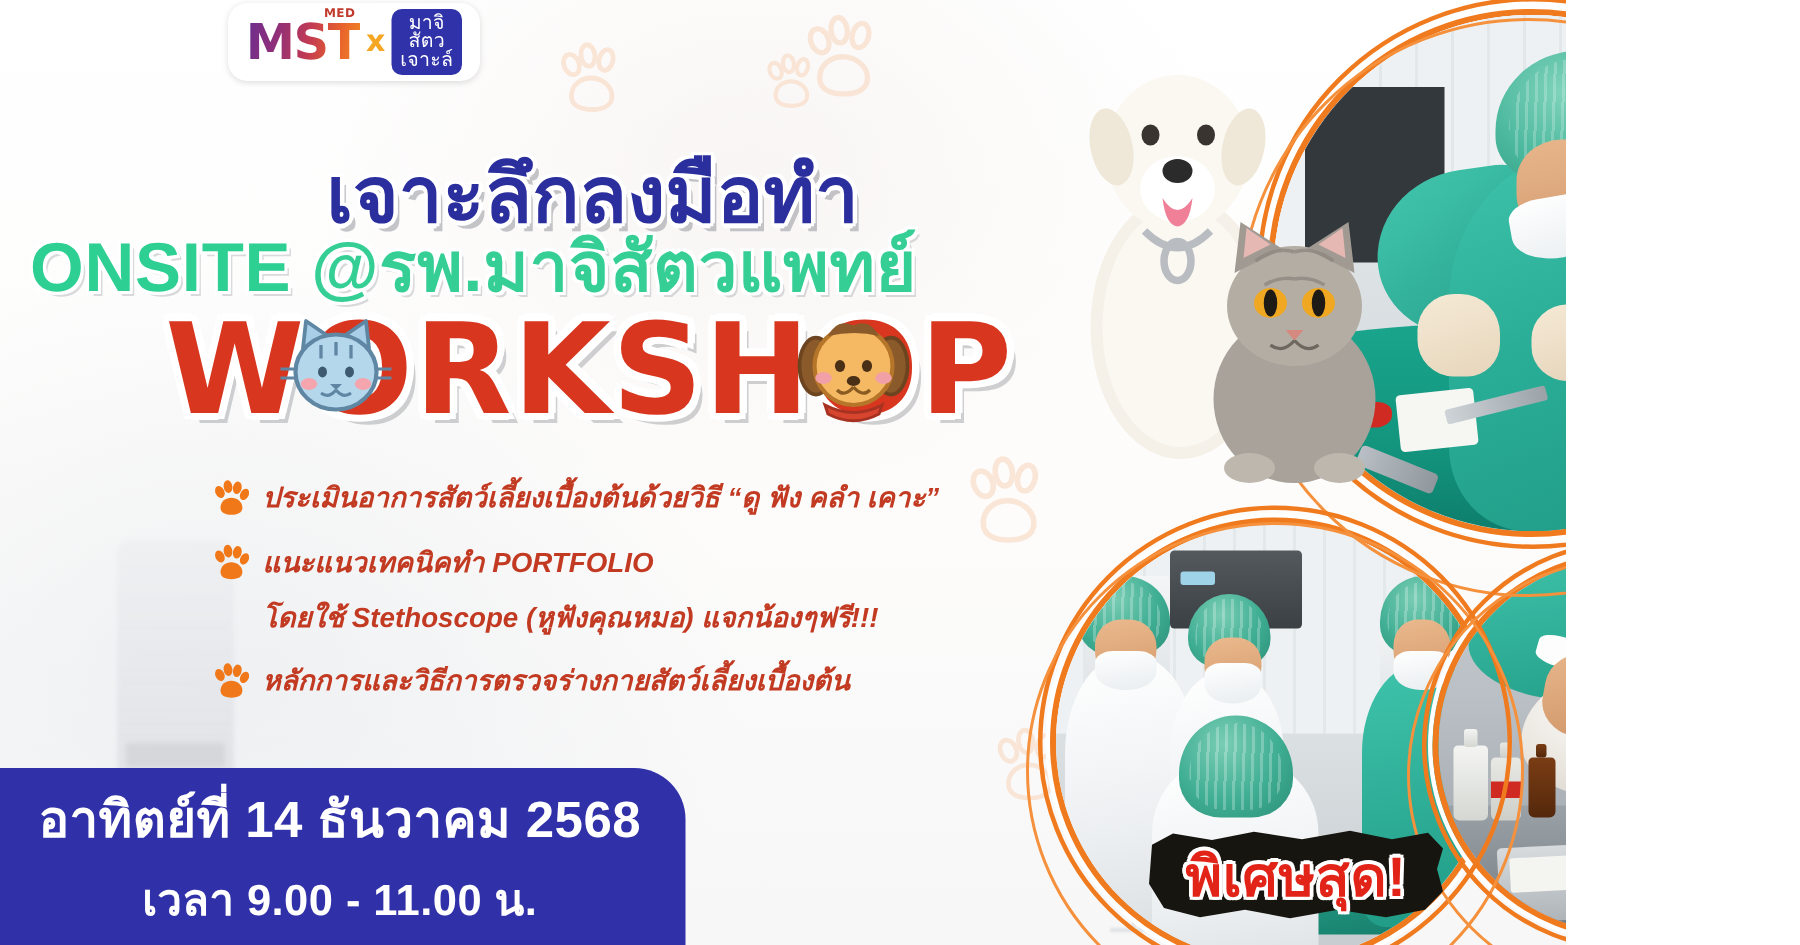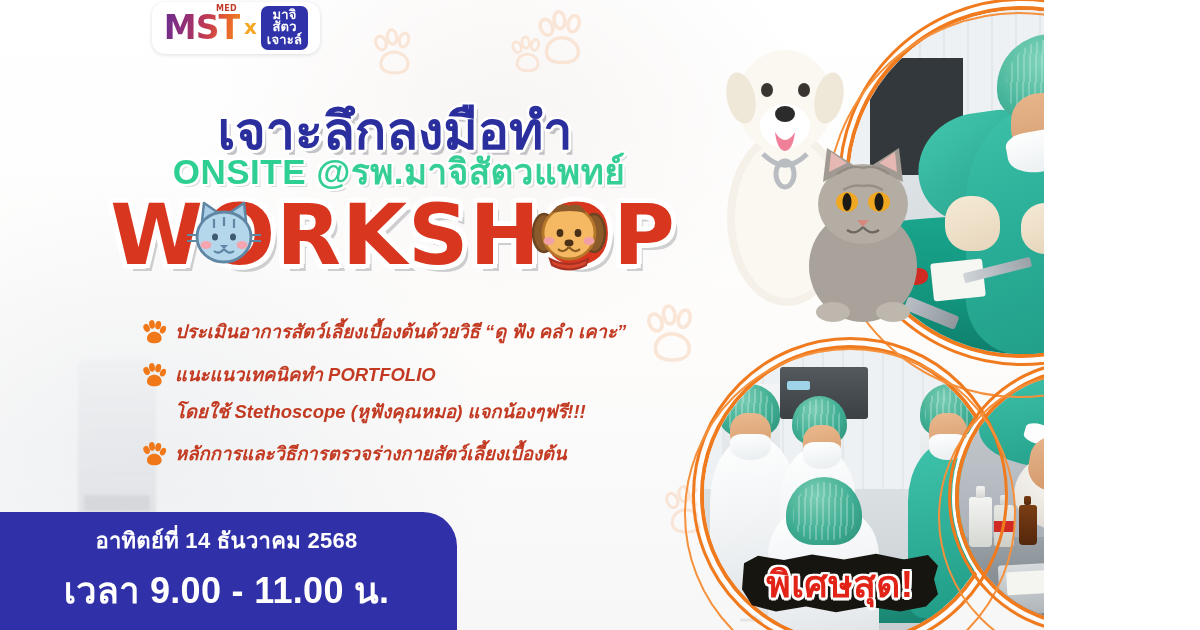--- a/index.html
+++ b/index.html
@@ -78,51 +78,51 @@
     margin: 0 1px 2px 1px;
   }
   .logo-maji {
     background: #2f32a8;
     border-radius: 7px;
     padding: 3px 6px 4px;
     color: #ffffff;
     text-align: center;
     line-height: .95;
     font-size: 13px;
-    font-weight: 700;
+    font-weight: 400;
     letter-spacing: .2px;
   }
   .logo-maji span { display: block; white-space: nowrap; }
 
   
   .headline { position: absolute; left: 0; top: 58px; width: 760px; z-index: 5; margin-top: 47px; }
 
   .h-line1 {
     text-align: center;
     font-size: 52px; font-weight: 700;
     color: #2b2f9e;
     letter-spacing: 0px;
     line-height: 1.02;
     text-shadow:
       2px 2px 0 #ffffff, -2px 2px 0 #ffffff, 2px -2px 0 #ffffff, -2px -2px 0 #ffffff,
       0 3px 0 #ffffff, 3px 0 0 #ffffff,
       4px 5px 0 rgba(150,152,158,.55);
     padding-left: 30px;
   }
   .h-line2 {
-    text-align: center;
+    text-align: left;
     margin-top: -4px;
-    font-size: 35px; font-weight: 700;
+    font-size: 46px; font-weight: 700;
     color: #35cf95;
     letter-spacing: .5px;
     line-height: 1.05;
     text-shadow:
       2px 2px 0 #ffffff, -2px 2px 0 #ffffff, 2px -2px 0 #ffffff, -2px -2px 0 #ffffff,
       0 2px 0 #ffffff, 3px 3px 0 rgba(150,152,158,.35);
-    padding-left: 38px;
+    padding-left: 20px;
   }
   .h-line2 .onsite { color: #2ecf92; }
   .h-line2 .at     { color: #35cf95; }
 
   .h-workshop-wrap {
     position: relative;
     margin-top: -2px;
     text-align: center;
     padding-left: 26px;
     height: 92px;
@@ -185,24 +185,24 @@
   
   .date-banner {
     position: absolute; left: -30px; bottom: 0; width: 487px; height: 118px;
     background: #3030a8;
     border-radius: 0 34px 0 0;
     display: flex; flex-direction: column; align-items: center; justify-content: center;
     gap: 4px;
     z-index: 8;
   }
   .date-banner .d-line {
-    color: #ffffff; font-weight: 700; font-size: 22px; letter-spacing: .3px;
+    color: #ffffff; font-weight: 700; font-size: 34px; letter-spacing: .3px;
     padding-left: 26px;
   }
-  .date-banner .d-line.time { font-size: 36px; }
+  .date-banner .d-line.time { font-size: 29px; }
 
   
   .photo-circle {
     position: absolute; border-radius: 50%; overflow: hidden;
     border: 4px solid #f07a1e;
     box-shadow: 0 0 0 3px #ffffff;
     z-index: 3;
   }
   .photo-inner { position: absolute; inset: 0; }
 
@@ -434,21 +434,21 @@
   .bot-red::after{
     content:""; position:absolute; left:0; top:38%; width:100%; height:26%;
     background:#cf2b22;
   }
 
   
   .pets-cutout { position: absolute; left: 705px; top: 22px; width: 230px; height: 300px; z-index: 4; }
 
   
   .special-badge {
-    position: absolute; left: 740px; top: 552px; width: 200px; height: 62px;
+    position: absolute; left: 764px; top: 552px; width: 200px; height: 62px;
     z-index: 9;
     display: flex; align-items: center; justify-content: center;
   }
   .brush {
     position: absolute; inset: 0;
     background: #17150f;
     border-radius: 6px 10px 8px 6px;
     clip-path: polygon(2% 18%, 9% 6%, 22% 13%, 36% 4%, 52% 12%, 68% 3%, 82% 12%, 94% 5%, 99% 22%,
                        97% 44%, 99% 68%, 93% 88%, 80% 96%, 64% 88%, 48% 97%, 33% 88%, 18% 96%, 6% 86%, 1% 60%);
   }

